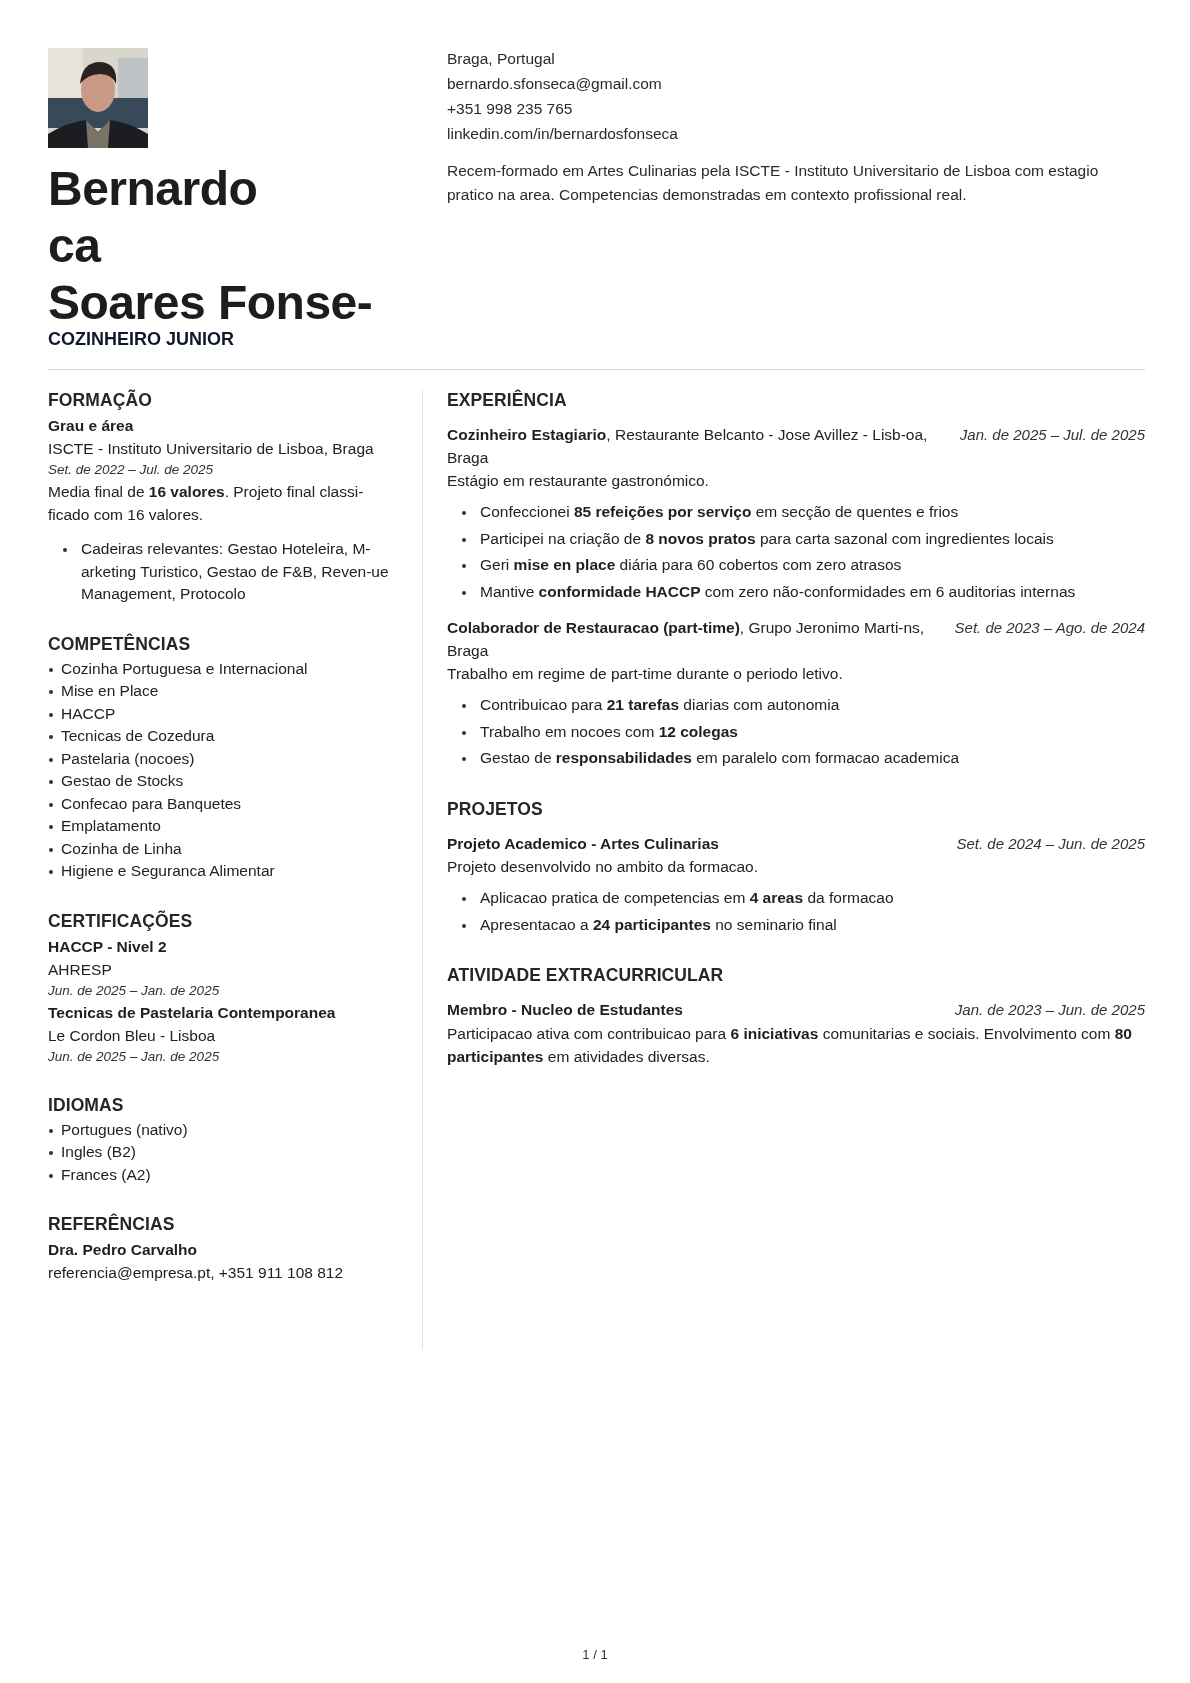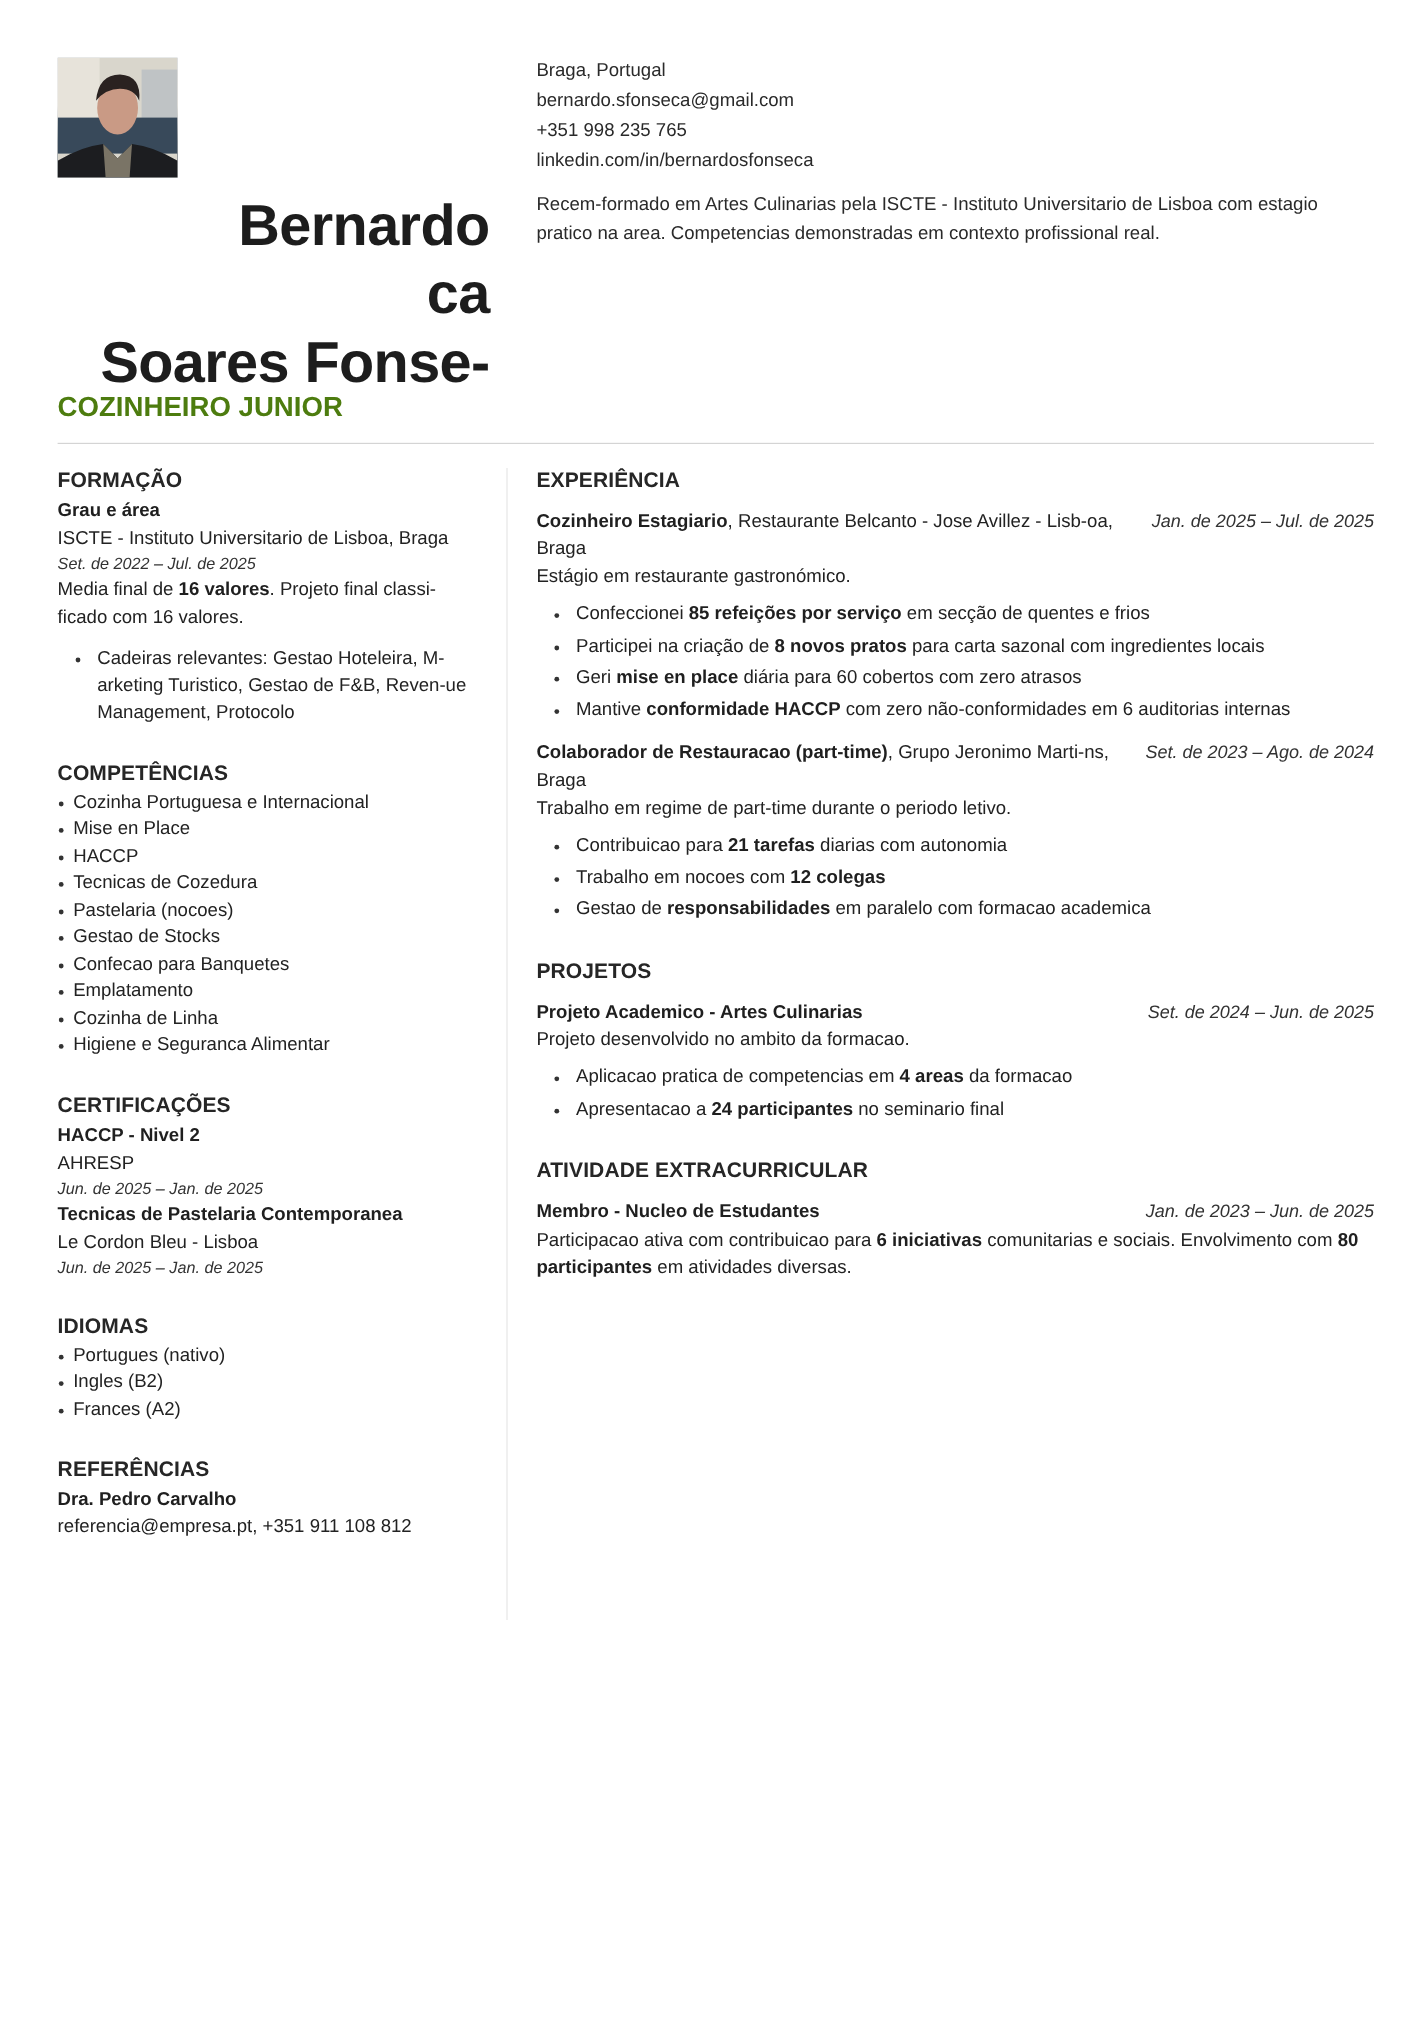--- a/index.html
+++ b/index.html
@@ -17,26 +17,25 @@
     .photo {
       position: absolute; left: 48px; top: 48px; width: 100px; height: 100px;
       overflow: hidden;
       background: linear-gradient(180deg, #c9cdd0 0%, #d8d6cf 40%, #3c4a55 70%, #2a2e33 100%);
     }
     .photo svg { width: 100%; height: 100%; display: block; }
     .name {
       position: absolute; left: 48px; top: 160px; width: 360px;
       font-size: 48px; line-height: 57px; font-weight: 700; color: #1d1d1d;
       letter-spacing: -0.5px;
-      text-align: right;
     }
     .name span { display: block; }
     .title {
       position: absolute; left: 48px; top: 328px;
-      font-size: 23px; font-weight: 700; color: #4d7c0f; line-height: 22px;
+      font-size: 18px; font-weight: 700; color: #0f172a; line-height: 22px;
     }
     .contact {
       position: absolute; left: 447px; top: 46px; width: 700px;
       font-size: 15.5px; line-height: 25px; color: #2a2a2a;
     }
     .contact div { height: 25px; }
     .summary {
       position: absolute; left: 447px; top: 159px; width: 700px;
       font-size: 15.5px; line-height: 24px; color: #2a2a2a;
     }
@@ -240,13 +239,14 @@
           <div class="main b">Membro - Nucleo de Estudantes</div>
           <div class="date">Jan. de 2023 – Jun. de 2025</div>
         </div>
         <div class="line">
           <span>Participacao ativa com contribuicao para </span><span class="b">6 iniciativas</span><span> comunitarias e sociais. Envolvimento com </span><span class="b">80 participantes</span><span> em atividades diversas.</span>
         </div>
       </div>
     </div>
   </div>
 
+  <div class="pagenum">1 / 1</div>
 </div>
 
 </body></html>

